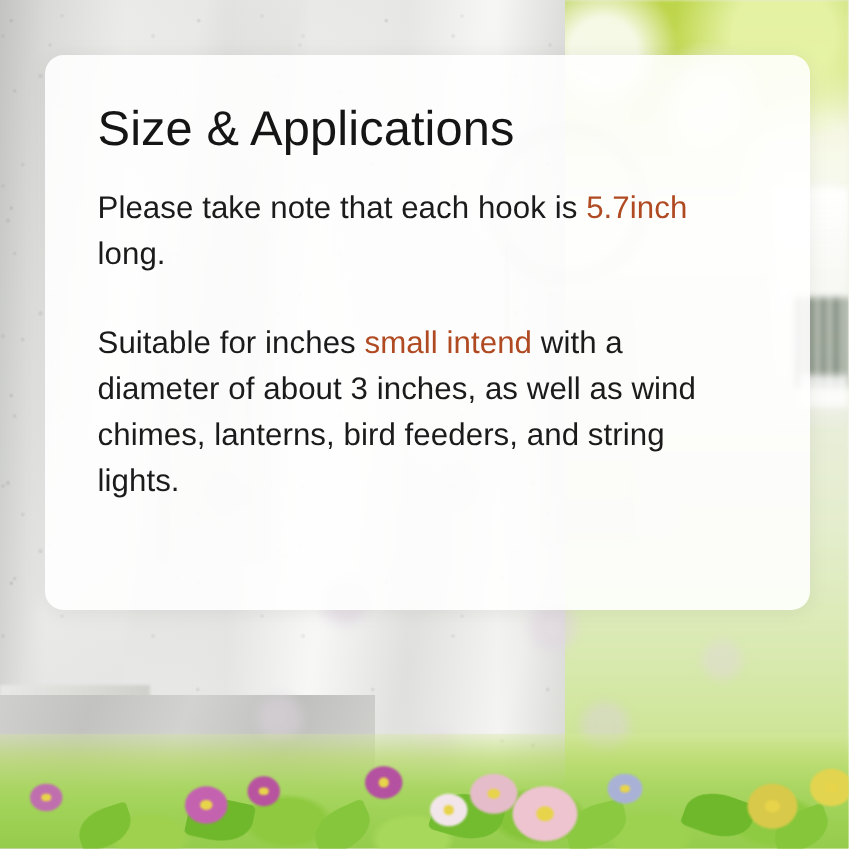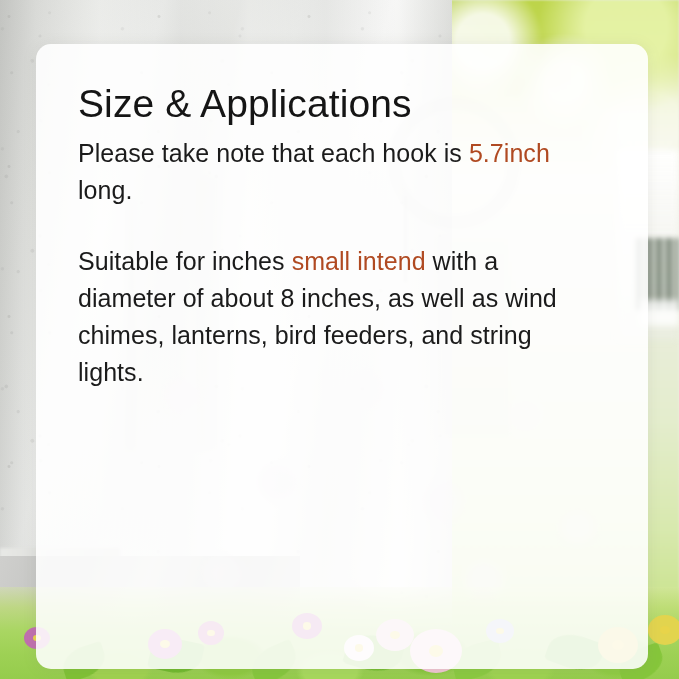--- a/index.html
+++ b/index.html
@@ -281,39 +281,39 @@
     border-radius: 50%;
     background: #e8d44a;
   }
 
   
   .card {
     position: absolute;
     left: 36px;
     top: 44px;
     width: 612px;
-    height: 625px;
+    height: 444px;
     border-radius: 15px;
     background: rgba(255, 255, 255, 0.88);
     box-shadow: 0 1px 14px rgba(120, 125, 118, 0.13);
     box-sizing: border-box;
     padding: 38px 44px 0 42px;
   }
 
   .card-title {
     margin: 0;
     font-size: 39px;
     font-weight: 300;
     letter-spacing: .1px;
     color: #151515;
     line-height: 1.12;
   }
 
   .card-body {
-    margin-top: 9px;
+    margin-top: 22px;
   }
 
   .para {
     margin: 0 0 34px 0;
     font-size: 25px;
     font-weight: 300;
     line-height: 37px;
     color: #1b1b1b;
     letter-spacing: .05px;
     max-width: 520px;
@@ -369,19 +369,19 @@
   </div>
 
   <div class="card">
 
     <h1 class="card-title">Size &amp; Applications</h1>
 
     <div class="card-body">
 
       <p class="para"><span>Please take note that each hook is </span><span class="hl">5.7inch</span><span> long.</span></p>
 
-      <p class="para"><span>Suitable for inches </span><span class="hl">small intend</span><span> with a diameter of about 8 inches, as well as wind chimes, lanterns, bird feeders, and string lights.</span></p>
+      <p class="para"><span>Suitable for inches </span><span class="hl">small intend</span><span> with a diameter of about 3 inches, as well as wind chimes, lanterns, bird feeders, and string lights.</span></p>
 
 
     </div>
   </div>
 
 </div>
 
 </body></html>

